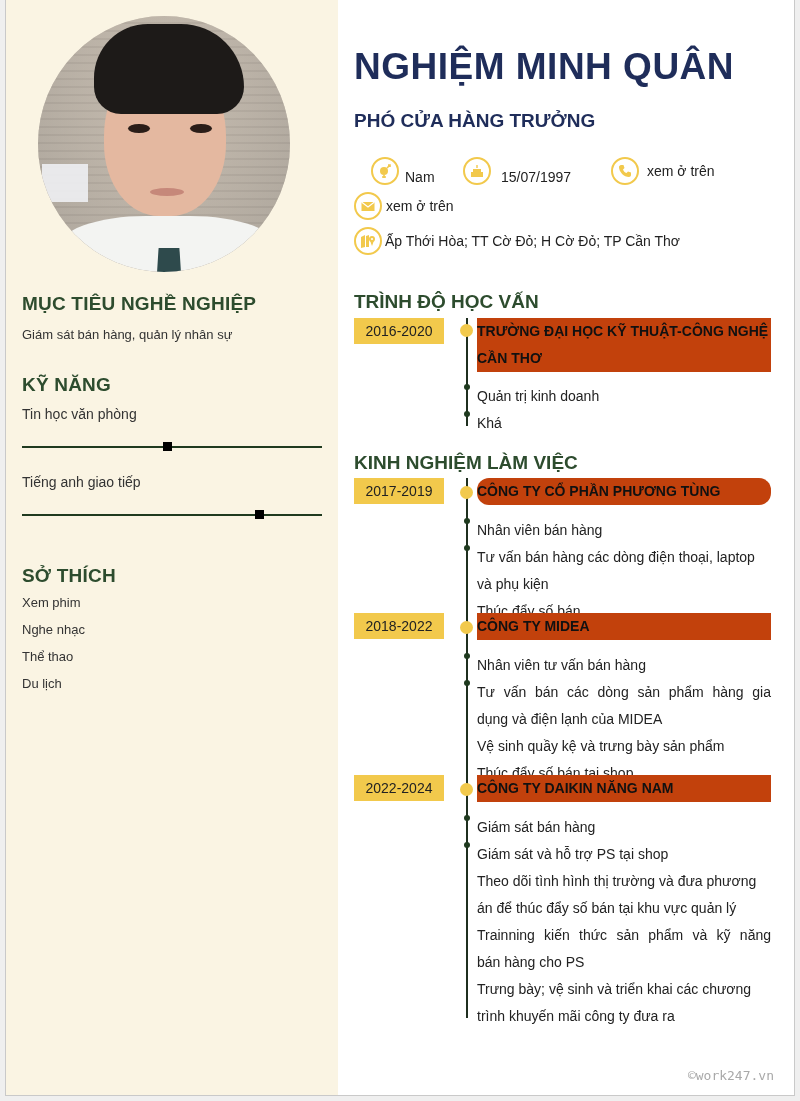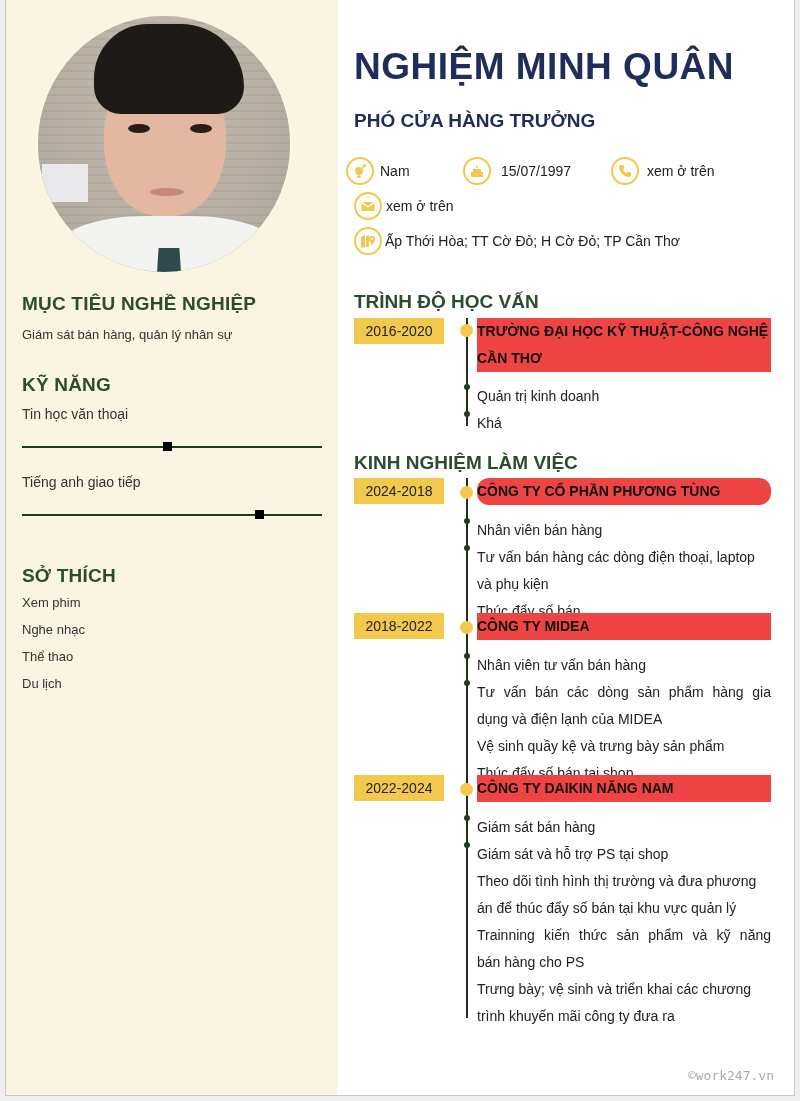--- a/index.html
+++ b/index.html
@@ -43,21 +43,21 @@
     .name { position: absolute; left: 16px; top: 46px; font-size: 37px; font-weight: bold; color: #1f2d5a; letter-spacing: 0.5px; white-space: nowrap; }
     .position { position: absolute; left: 16px; top: 110px; font-size: 19px; font-weight: bold; color: #1f2d5a; }
     .info-item { position: absolute; display: flex; align-items: center; height: 28px; font-size: 14px; color: #222; white-space: nowrap; }
     .info-icon { width: 28px; height: 28px; border-radius: 50%; border: 2px solid #f2c94c; display: flex; align-items: center; justify-content: center; margin-right: 6px; flex: none; }
     .info-icon svg { width: 16px; height: 16px; }
 
     .sec-title { position: absolute; left: 16px; font-size: 19px; font-weight: bold; color: #2d4c2e; }
     .timeline-line { position: absolute; left: 128px; width: 2px; background: #1f2f1f; }
     .period { position: absolute; left: 16px; width: 90px; height: 26px; background: #f2c94c; font-size: 14px; color: #222; text-align: center; line-height: 26px; }
     .dot-big { position: absolute; left: 122px; width: 13px; height: 13px; border-radius: 50%; background: #f2c94c; }
-    .org { position: absolute; left: 139px; width: 294px; background: #ef4444; font-size: 14px; font-weight: bold; color: #111; line-height: 27px; padding-left: 0; }
+    .org { position: absolute; left: 139px; width: 294px; background: #c2410c; font-size: 14px; font-weight: bold; color: #111; line-height: 27px; padding-left: 0; }
     .line-item { position: absolute; left: 139px; width: 294px; font-size: 14px; color: #222; line-height: 27px; text-align: justify; margin-top: 12px; }
     .dot-small { position: absolute; left: 126px; width: 6px; height: 6px; border-radius: 50%; background: #1f3a1f; }
 
     .watermark { position: absolute; right: 22px; bottom: 12px; font-family: "DejaVu Sans Mono", monospace; font-size: 13px; color: #a9a9a9; }
   </style>
 </head>
 <body>
 
 <div class="page">
 
@@ -74,21 +74,21 @@
       <div class="tie"></div>
     </div>
 
     <div class="side-section" style="top:293px;">
       <div class="side-title">MỤC TIÊU NGHỀ NGHIỆP</div>
       <div class="side-text" style="margin-top:12px;">Giám sát bán hàng, quản lý nhân sự</div>
     </div>
 
     <div class="side-section" style="top:374px;">
       <div class="side-title">KỸ NĂNG</div>
-      <div class="skill-label" style="margin-top:10px;">Tin học văn thoại</div>
+      <div class="skill-label" style="margin-top:10px;">Tin học văn phòng</div>
       <div class="skill-bar">
         <div class="skill-knob" style="left:141px;"></div>
       </div>
       <div class="skill-label" style="margin-top:26px;">Tiếng anh giao tiếp</div>
       <div class="skill-bar">
         <div class="skill-knob" style="left:233px;"></div>
       </div>
     </div>
 
     <div class="side-section" style="top:565px;">
@@ -99,30 +99,30 @@
         <div class="hobby">Thể thao</div>
         <div class="hobby">Du lịch</div>
       </div>
     </div>
   </div>
 
   <div class="main">
     <div class="name">NGHIỆM MINH QUÂN</div>
     <div class="position">PHÓ CỬA HÀNG TRƯỞNG</div>
 
-    <div class="info-item" style="left:8px; top:157px;">
+    <div class="info-item" style="left:33px; top:157px;align-items:flex-end;">
       <span class="info-icon">
         <svg viewBox="0 0 16 16">
             <circle cx="7" cy="8" r="4" fill="#f2c94c"></circle>
             <path d="M10 5 L13 2 M11 2 H13 V4 M7 12 V15 M5 14 H9" stroke="#f2c94c" stroke-width="1.6" fill="none"></path>
           </svg>
       </span>
       <span>Nam</span>
     </div>
-    <div class="info-item" style="left:125px; top:157px;">
+    <div class="info-item" style="left:125px; top:157px;align-items:flex-end;">
       <span class="info-icon" style="margin-right:10px;">
         <svg viewBox="0 0 16 16">
             <rect x="2" y="9" width="12" height="5" fill="#f2c94c"></rect>
             <rect x="4" y="6" width="8" height="3" fill="#f2c94c"></rect>
             <rect x="7.3" y="2" width="1.4" height="3" fill="#f2c94c"></rect>
           </svg>
       </span>
       <span>15/07/1997</span>
     </div>
     <div class="info-item" style="left:273px; top:157px;">
@@ -163,21 +163,21 @@
       <div>CẦN THƠ</div>
     </div>
     <div class="dot-small" style="top:384px;"></div>
     <div class="line-item" style="top:371px;">Quản trị kinh doanh</div>
     <div class="dot-small" style="top:411px;"></div>
     <div class="line-item" style="top:398px;">Khá</div>
 
     <div class="sec-title" style="top:452px;">KINH NGHIỆM LÀM VIỆC</div>
     <div class="timeline-line" style="top:478px; height:540px;"></div>
 
-    <div class="period" style="top:478px;">2024-2018</div>
+    <div class="period" style="top:478px;">2017-2019</div>
     <div class="dot-big" style="top:486px;"></div>
     <div class="org" style="top:478px;border-radius:12px;">CÔNG TY CỔ PHẦN PHƯƠNG TÙNG</div>
     <div class="dot-small" style="top:518px;"></div>
     <div class="line-item" style="top:505px;">Nhân viên bán hàng</div>
     <div class="dot-small" style="top:545px;"></div>
     <div class="line-item" style="top:532px;">Tư vấn bán hàng các dòng điện thoại, laptop</div>
     <div class="line-item" style="top:559px;">và phụ kiện</div>
     <div class="line-item" style="top:586px;">Thúc đẩy số bán</div>
 
     <div class="period" style="top:613px;">2018-2022</div>

